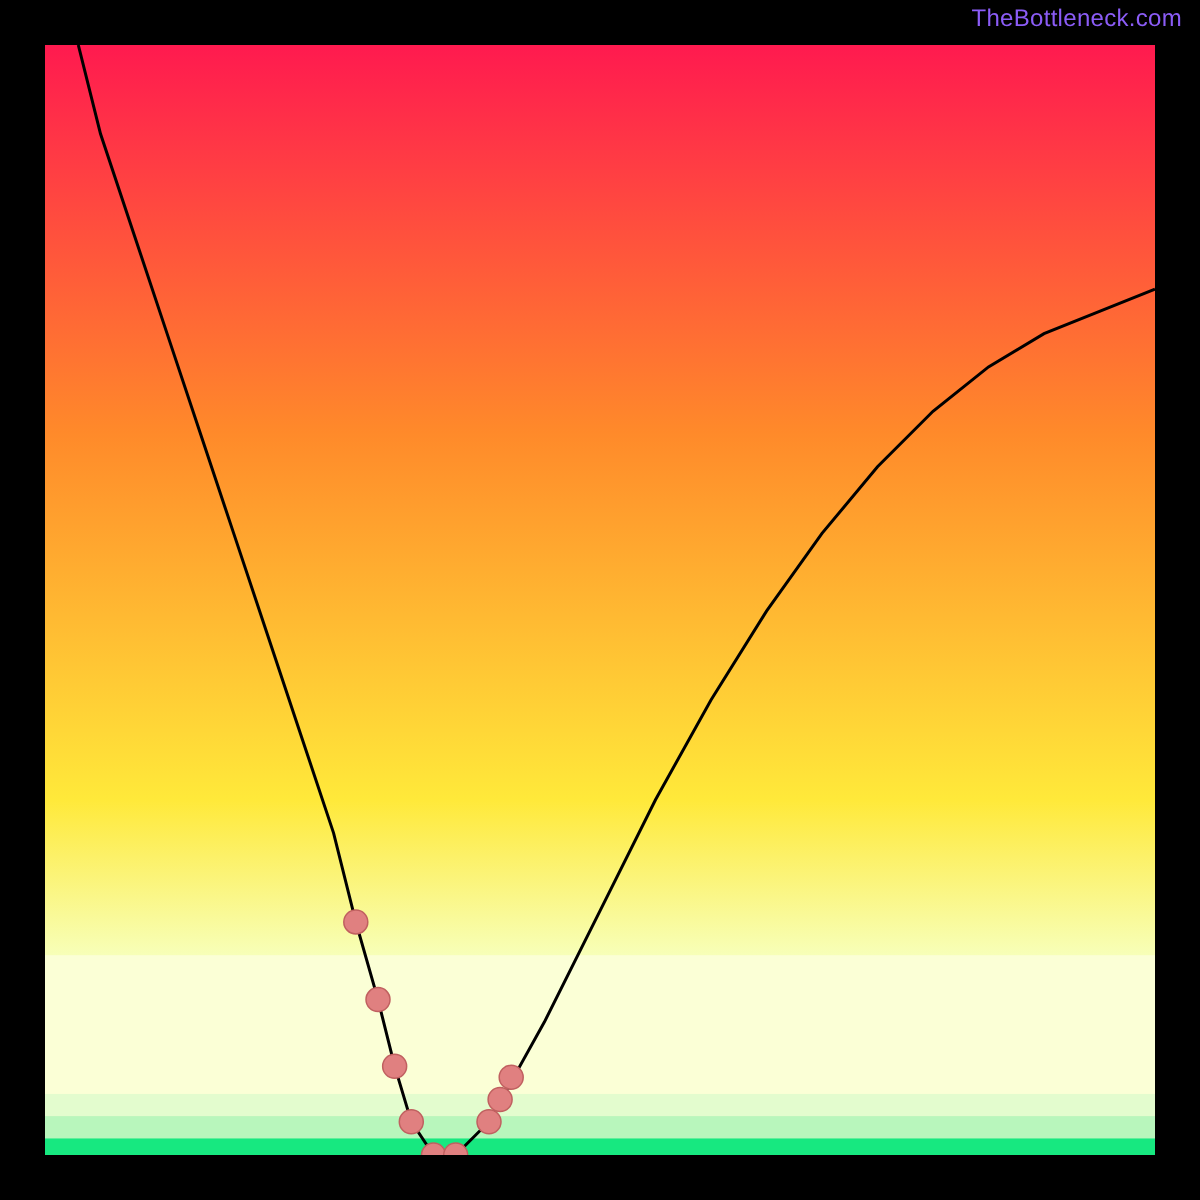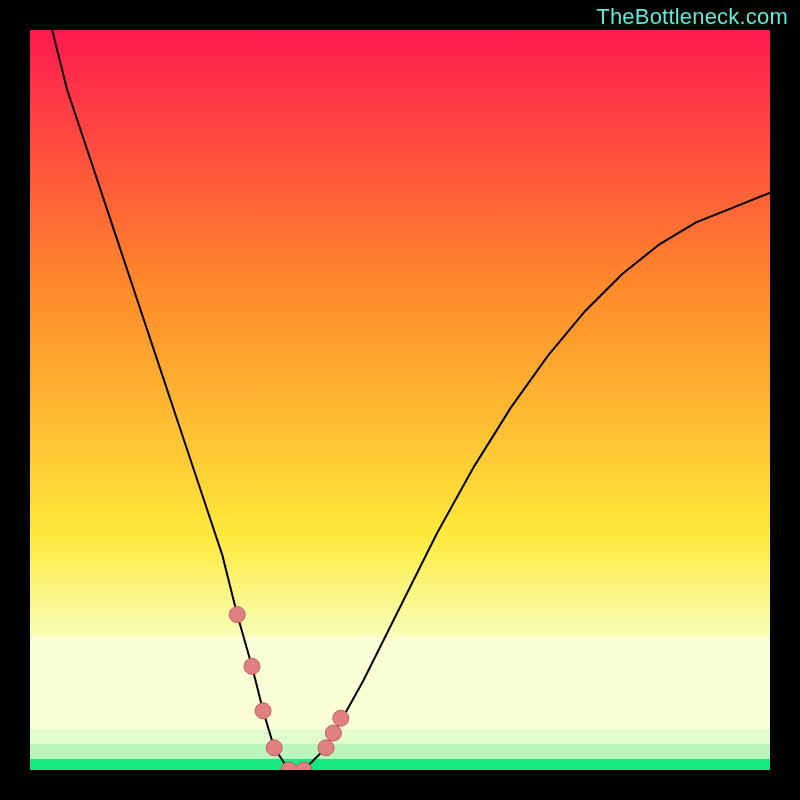--- a/index.html
+++ b/index.html
@@ -23,22 +23,22 @@
     position: absolute;
     left: 30px;
     top: 30px;
     width: 740px;
     height: 740px;
   }
   .watermark {
     position: absolute;
     top: 4px;
     right: 12px;
-    color: #5eead4;
-    font-size: 22px;
+    color: #8b5cf6;
+    font-size: 16px;
     letter-spacing: 0.2px;
   }
   svg { display: block; }
 </style>
 </head>
 <body>
 
 <div class="frame">
   <div class="watermark">TheBottleneck.com</div>
   <div class="plot">

